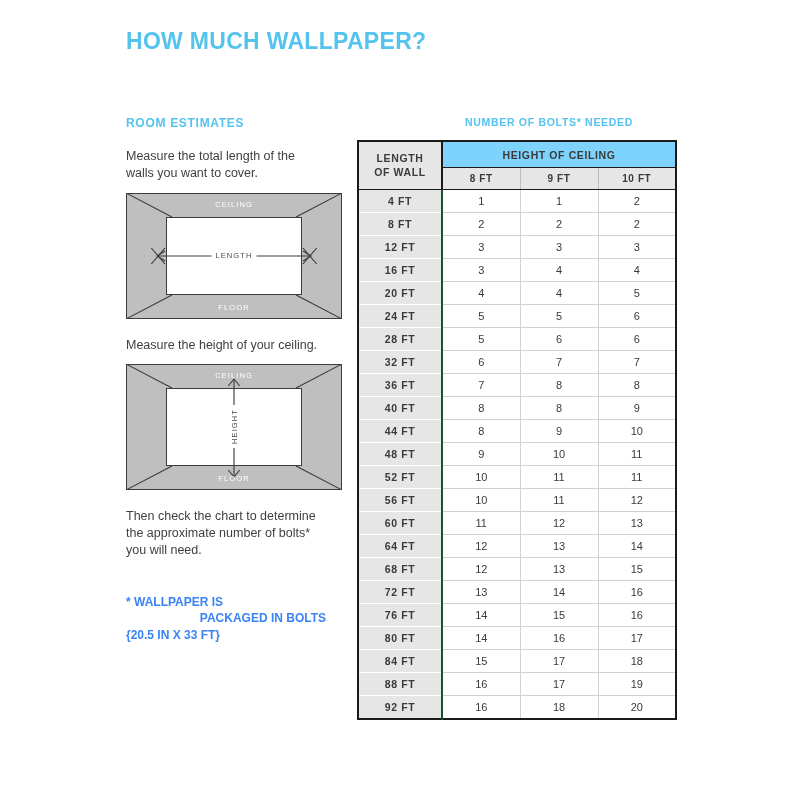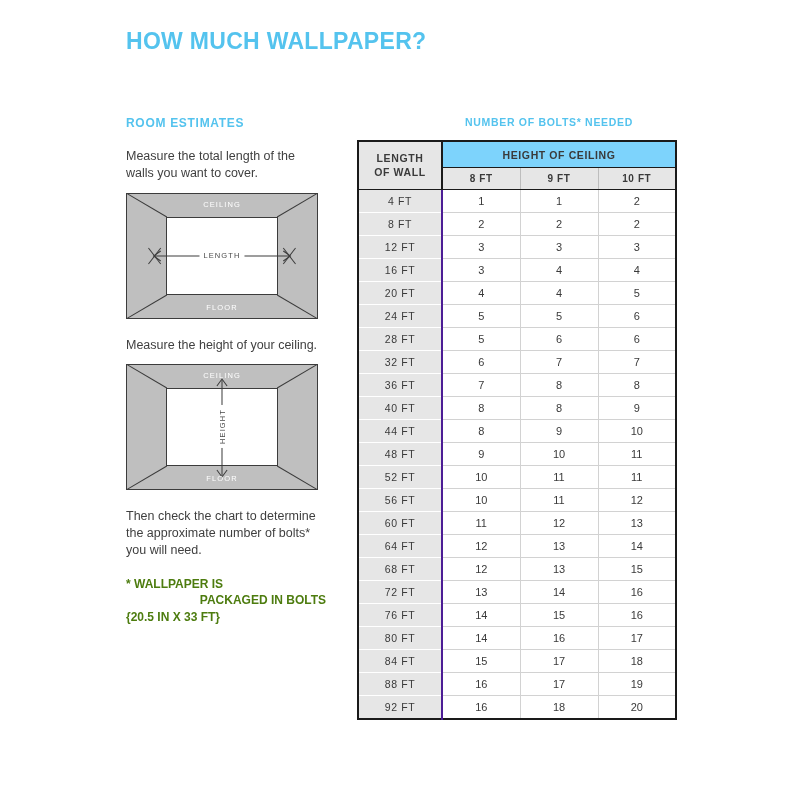--- a/index.html
+++ b/index.html
@@ -45,21 +45,21 @@
   .instruction {
     font-size: 12.5px;
     line-height: 1.38;
     color: #3f3f3f;
     margin-bottom: 10px;
   }
 
   
   .diagram {
     position: relative;
-    width: 192px;
+    width: 216px;
     height: 126px;
     margin-bottom: 18px;
     background: #1d4ed8;
   }
   .diagram .outer {
     position: absolute;
     inset: 0;
     border: 1px solid #3c3c3c;
     background: #bfbfbf;
   }
@@ -102,22 +102,22 @@
   .diagram .measure-lbl.height {
     left: 50%;
     transform: translateX(-50%) rotate(-90deg);
     top: 58px;
   }
 
   .note {
     font-size: 12px;
     line-height: 1.4;
     font-weight: bold;
-    color: #4d7c0f;
-    margin-top: 16px;
+    color: #3b82f6;
+    margin-top: 34px;
   }
   .note .sub {
     display: block;
     margin-top: 14px;
     font-weight: bold;
   }
   .note .indent { display: block; padding-left: 8px; text-align: right; }
 
   
   .table-wrap {
@@ -168,24 +168,24 @@
     background: #e6e6e6;
     font-weight: bold;
     font-size: 10px;
     letter-spacing: 0.6px;
     padding: 5px 2px;
     border-bottom: 1px solid #1a1a1a;
   }
   table.bolts .hdr-sub + .hdr-sub { border-left: 1px solid #bdbdbd; }
   table.bolts td.wall {
     background: #e6e6e6;
-    font-weight: normal;
+    font-weight: bold;
     font-size: 10.5px;
     letter-spacing: 0.6px;
-    border-right: 2px solid #4c1d95;
+    border-right: 2px solid #14532d;
     border-bottom: 1px solid #ffffff;
     padding: 5px 2px;
   }
   table.bolts td.val {
     padding: 5px 2px;
     border-bottom: 1px solid #d2d2d2;
     border-left: 1px solid #d2d2d2;
   }
   table.bolts td.val:first-of-type { border-left: none; }
   table.bolts tr:last-child td.val { border-bottom: none; }

